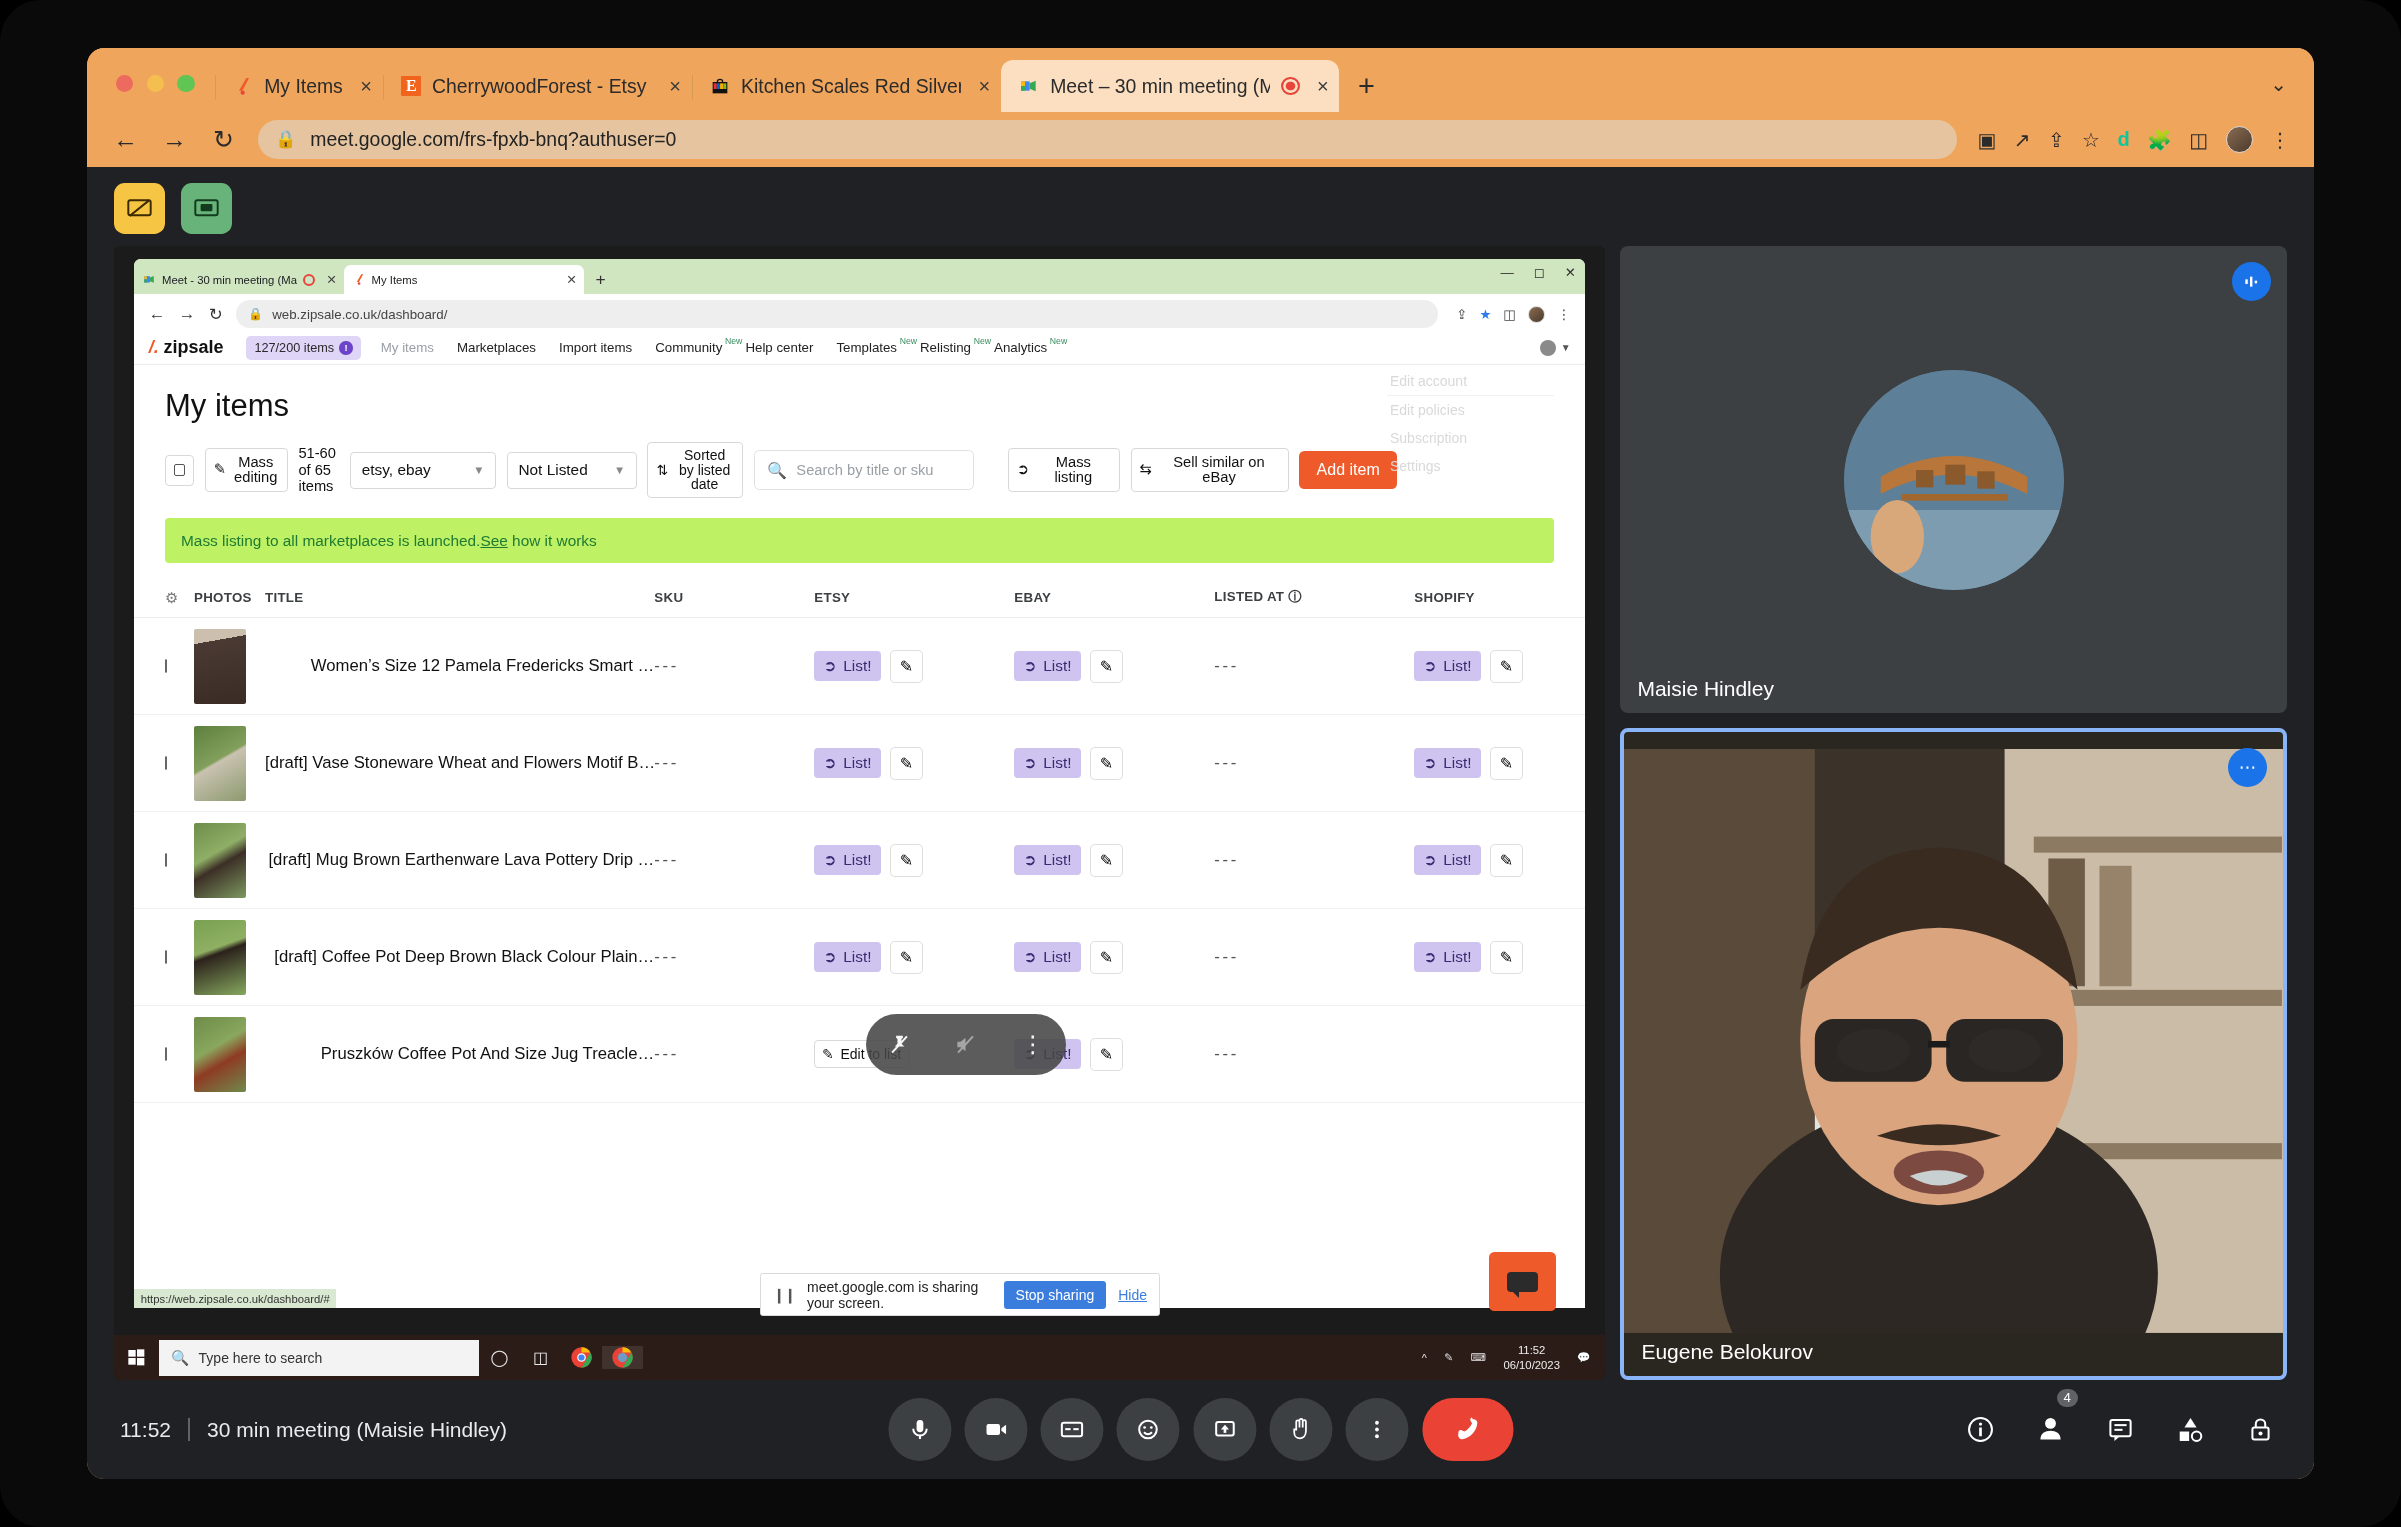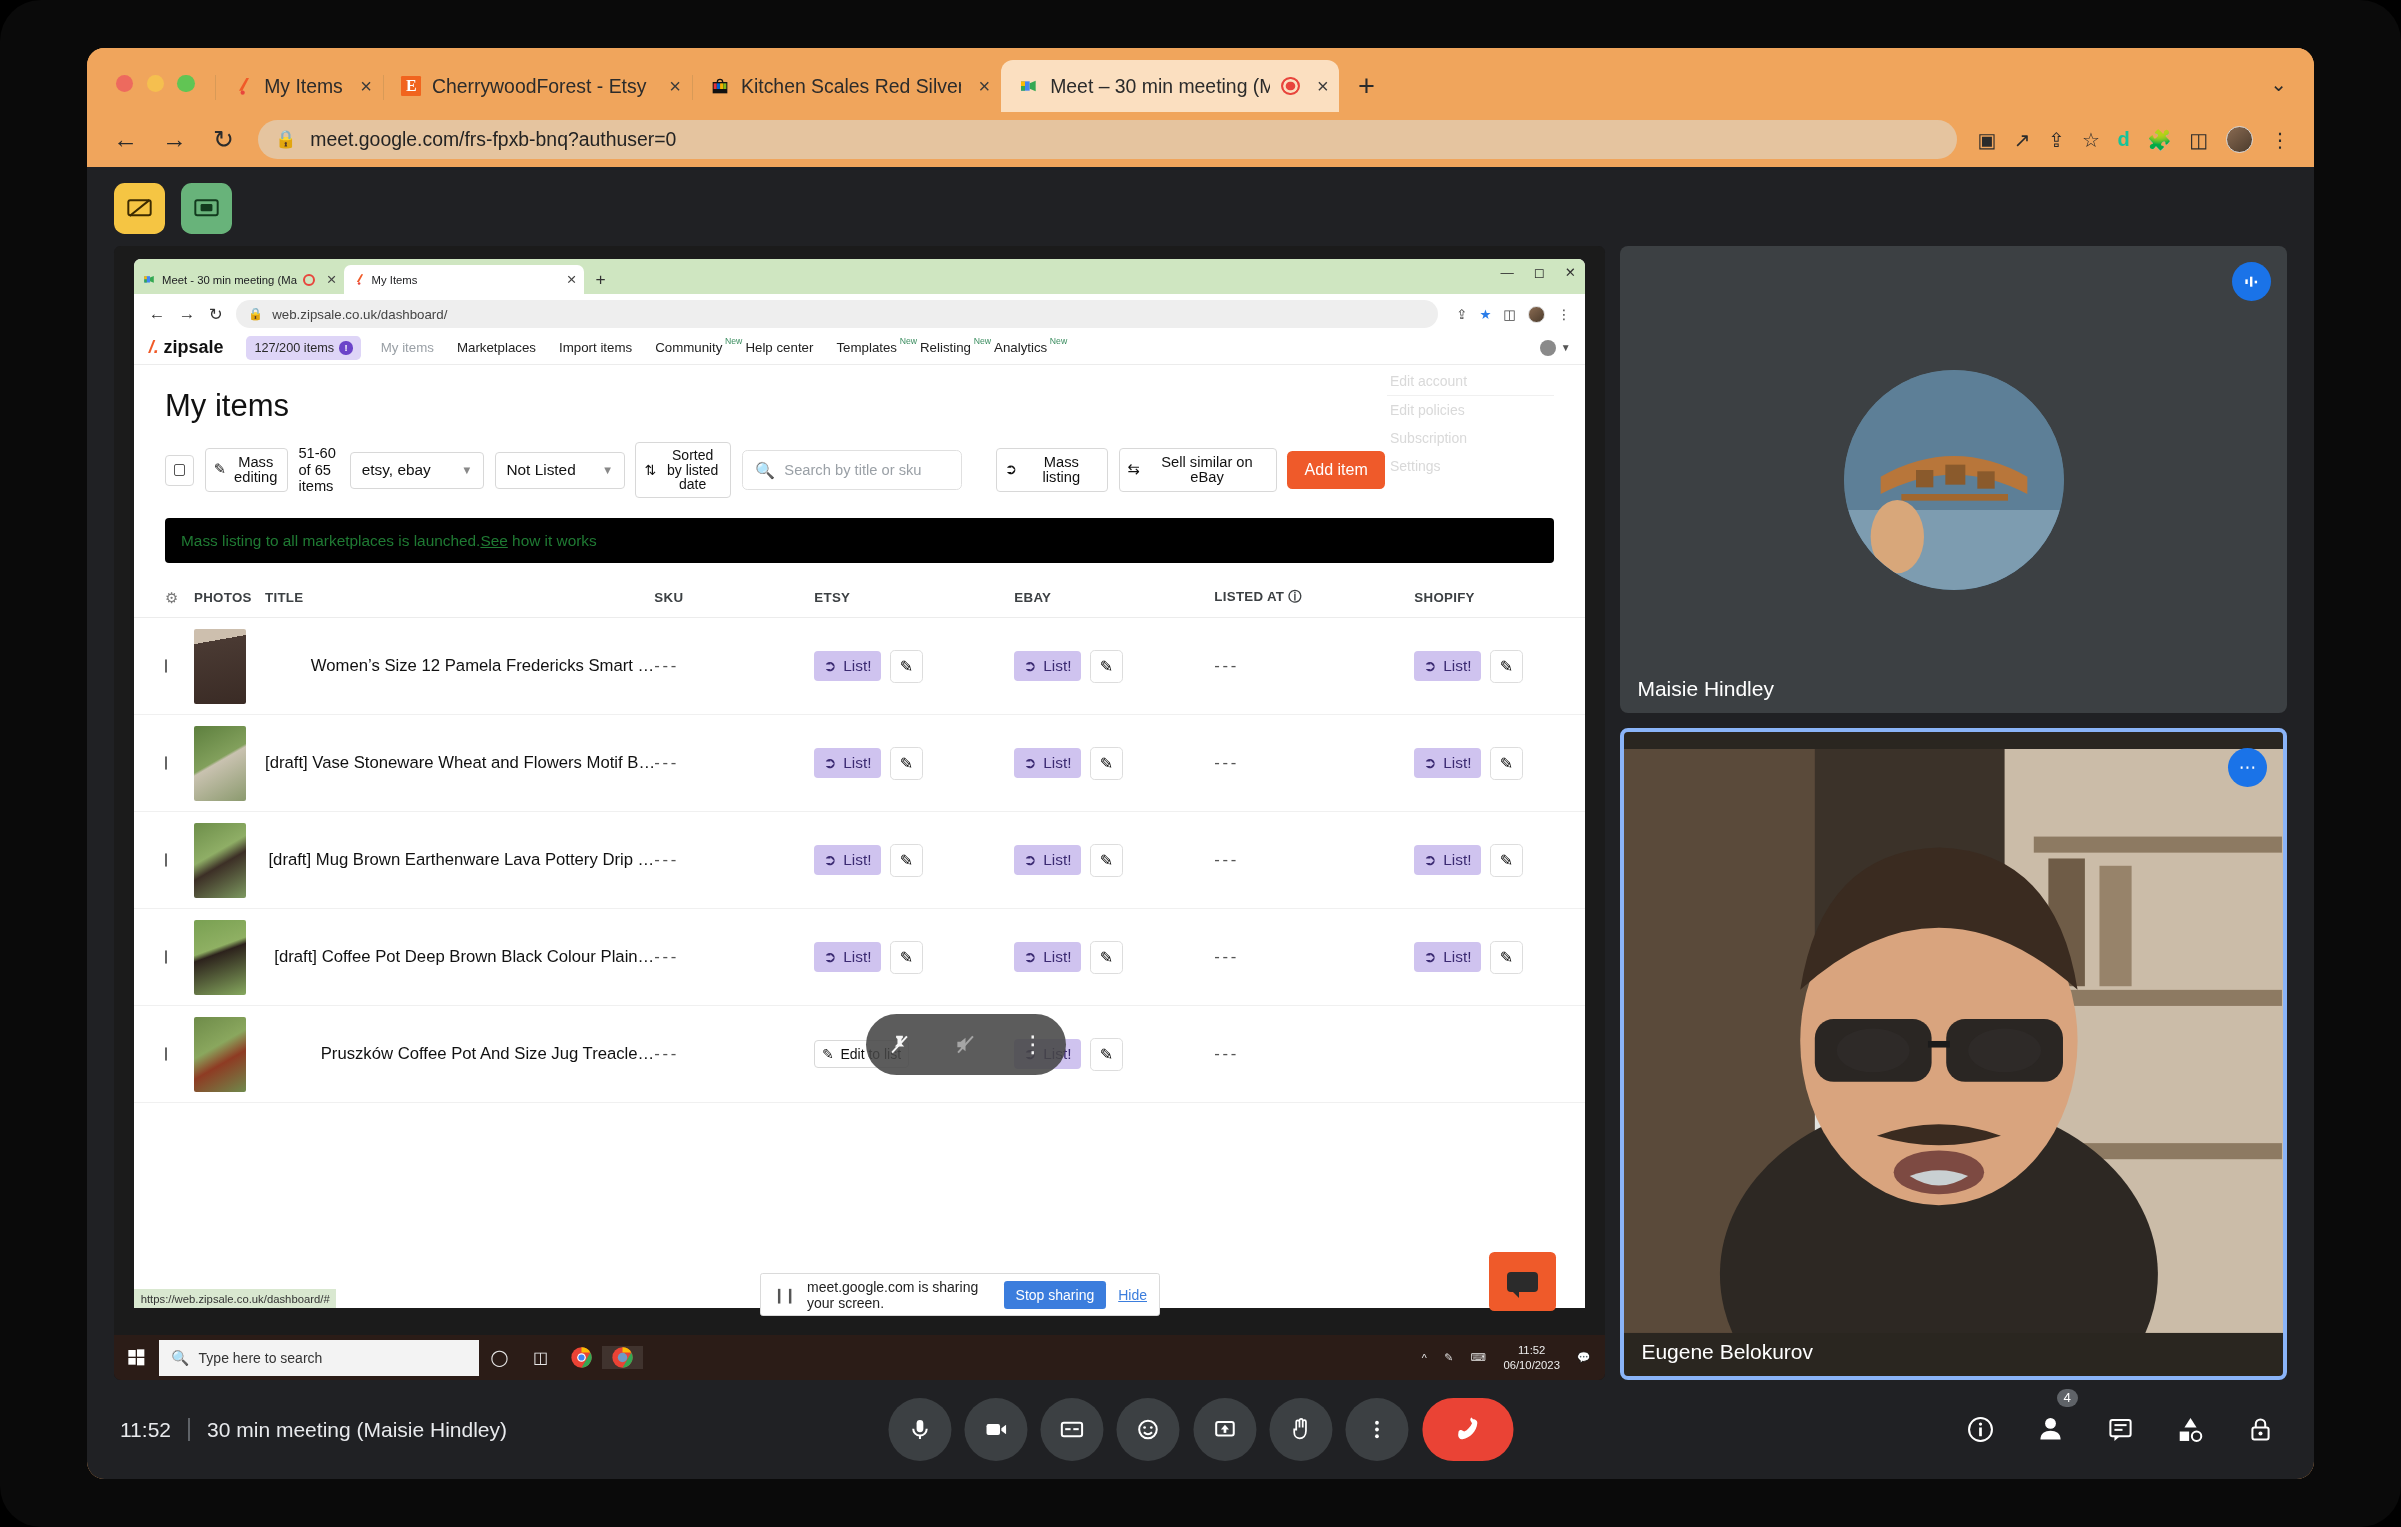--- a/index.html
+++ b/index.html
@@ -169,21 +169,21 @@
   .select-box .caret { color:#888; font-size: 11.3px; margin-left: 14.7px;}
   #search-box {
     border: 0.7px solid #e0e0e0; border-radius: 5.3px; height: 40px; display:flex; align-items:center;
     gap: 9.3px; padding: 0 12px; width: 220px; background: #fff;
   }
   #search-box .q { font-size: 16px; color: #9aa0a6; }
   #search-box .ph { font-size: 14.7px; color: #9aa0a6; }
   .btn-orange { background: #ef5a2a; color: #fff; font-size: 16px; border-radius: 5.3px;
     padding: 10px 17.4px; border: none; }
 
-  #banner { margin: 20px 31px 0 31px; background: #000000; border-radius: 4px;
+  #banner { margin: 20px 31px 0 31px; background: #bef264; border-radius: 4px;
     padding: 13.3px 16px; font-size: 15.4px; color: #1f7a33; }
   #banner u { text-decoration: underline; }
 
   
   #tbl { margin: 14.7px 0 0 0; width: 100%; }
   #thead { display:flex; align-items:center; padding: 10.7px 31px 10.7px 31px; border-bottom: 0.7px solid #ececec;
     font-size: 13.3px; color:#3c4043; letter-spacing: 0.3px; font-weight: 700; }
   #thead .gear { width: 29px; font-size: 14.7px; color: #777; font-weight: 400;}
   .col-photos { width: 71px; }
   .col-title  { flex: 1; }
@@ -468,21 +468,21 @@
 
                 <div id="toolbar">
                   <div class="chk-box">
                         <span class="inner"></span>
                       </div>
                   <div class="btn-outline" style="width:83px;">
                     <span>✎</span>
                     <span>Mass editing</span>
                   </div>
                   <div class="count-text">51-60 of 65 items</div>
-                  <div class="select-box" style="width:134px">
+                  <div class="select-box" style="width:146px">
                     <span>etsy, ebay</span>
                     <span class="caret">▼</span>
                   </div>
                   <div class="select-box" style="width:130px">
                     <span>Not Listed</span>
                     <span class="caret">▼</span>
                   </div>
                   <div class="btn-outline" style="width:96px;font-size:14px">
                     <span>⇅</span>
                     <span>Sorted by listed date</span>

